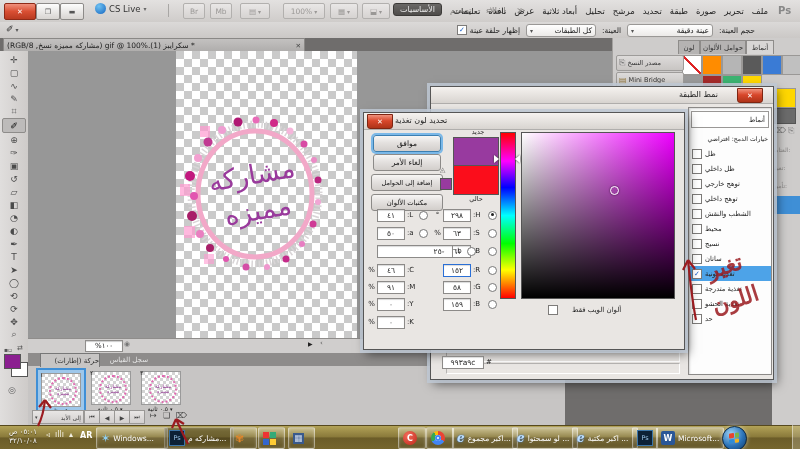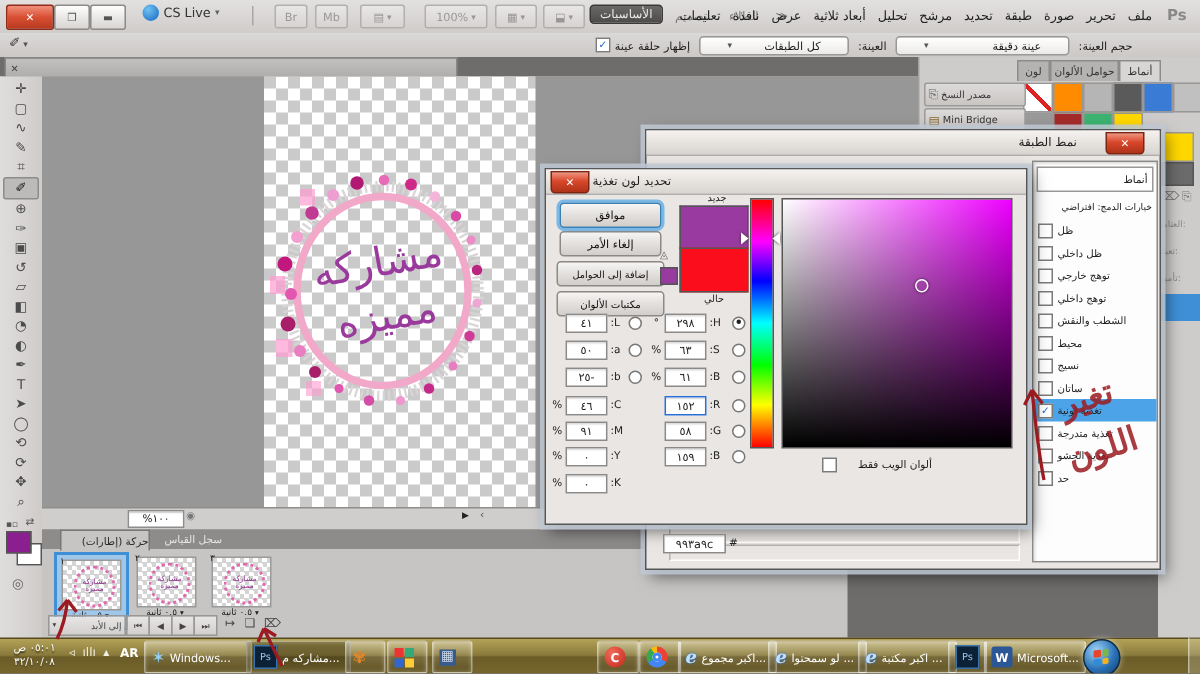--- a/index.html
+++ b/index.html
@@ -11,21 +11,21 @@
   .titlebar{left:0;top:0;width:800px;height:22px;background:linear-gradient(#e3e1e0,#cfccca);border-bottom:1px solid #9a9896;}
   .winbtn{height:15px;border:1px solid #8d8b89;border-radius:2px;background:linear-gradient(#fdfdfd,#d8d5d2);display:flex;align-items:center;justify-content:center;font-size:7px;color:#555;}
   .winbtn.close{background:linear-gradient(#f0907c,#d94f33 50%,#b83a20);border-color:#8e2a17;color:#fff;font-weight:bold;}
   .appicon{font-size:8px;color:#888;}
   .menu-item{font-size:8.5px;color:#222;white-space:nowrap;}
   .ws-btn{font-size:8px;color:#7d7b79;}
   .ws-btn.active{background:linear-gradient(#6a6866,#4e4c4a);color:#e8e8e8;border:1px solid #3c3a38;border-radius:3px;padding:1px 6px;}
   .gray-btn{border:1px solid #b2b0ae;border-radius:2px;background:linear-gradient(#e9e7e6,#d6d3d1);color:#9a9896;font-size:7.5px;display:flex;align-items:center;justify-content:center;gap:2px;}
   
   .optionsbar{left:0;top:22px;width:800px;height:16px;background:linear-gradient(#dbd9d8,#cbc8c6);border-bottom:1px solid #a09e9c;}
-  .ddl{background:linear-gradient(#fff,#eceae8);border:1px solid #9a9896;border-radius:3px;height:11px;font-size:7.5px;display:flex;align-items:center;justify-content:space-between;padding:0 18px;direction:rtl;}
+  .ddl{background:linear-gradient(#fff,#eceae8);border:1px solid #9a9896;border-radius:3px;height:11px;font-size:7.5px;display:flex;align-items:center;justify-content:space-between;padding:0 3px;direction:rtl;}
   .ddl .arr{font-size:6px;color:#555;}
   .lbl{font-size:7.5px;color:#222;white-space:nowrap;}
   .chk{width:8px;height:8px;background:#fff;border:1px solid #7d7b79;font-size:7px;line-height:8px;text-align:center;color:#1d62c8;flex:0 0 auto;}
   
   .tabbar{left:0;top:38px;width:612px;height:13px;background:#6f6d6c;}
   .doctab{left:3px;top:38px;width:294px;height:13px;background:linear-gradient(#c3c1c0,#aeacab);border:1px solid #8a8886;border-bottom:none;font-size:7.5px;color:#222;display:flex;align-items:center;justify-content:space-between;padding:0 3px;}
   
   .toolbar{left:0;top:51px;width:28px;height:374px;background:linear-gradient(90deg,#e0dedd,#cecbc9);border-right:1px solid #a3a19f;}
   .tool{width:22px;height:13px;margin:0 auto;display:flex;align-items:center;justify-content:center;font-size:9px;color:#4b4b4b;}
   .tool.sel{background:#bdbbba;border:1px solid #8e8c8a;border-radius:2px;color:#111;}
@@ -166,20 +166,21 @@
         <span class="arr">▾</span>
       </span>
     <span class="flex" style="gap:3px;direction:ltr;">
       <span class="chk">✓</span>
       <span class="lbl">إظهار حلقة عينة</span>
     </span>
   </div>
 
   <div class="abs tabbar"></div>
   <div class="abs doctab">
+    <span dir="rtl" style="overflow:hidden;white-space:nowrap;">* سكرايبز (1).gif @ 100% (مشاركه مميزه نسخ, RGB/8)</span>
     <span style="color:#444;font-size:6.5px;">✕</span>
   </div>
 
   <div class="abs toolbar"></div>
   <div class="abs" style="left:2px;top:53px;width:24px;">
     <div class="tool">
         <span>✛</span>
       </div>
     <div class="tool">
         <span>▢</span>
@@ -557,21 +558,21 @@
     <div class="prow" style="left:4px;top:114px;">
       <span class="unit"></span>
       <span class="fld" style="width:26px;height:11px;">
           <span>٥٠</span>
         </span>
       <span class="flbl" style="width:10px;">:a</span>
       <span class="radio"></span>
     </div>
     <div class="prow" style="left:4px;top:132px;">
       <span class="unit"></span>
-      <span class="fld" style="width:26px;height:11px;">
+      <span class="fld" style="width:26px;height:11px;padding-left:48px;">
           <span>٢٥-</span>
         </span>
       <span class="flbl" style="width:10px;">:b</span>
       <span class="radio"></span>
     </div>
     <div class="prow" style="left:4px;top:151px;">
       <span class="unit">%</span>
       <span class="fld" style="width:26px;height:11px;">
           <span>٤٦</span>
         </span>

